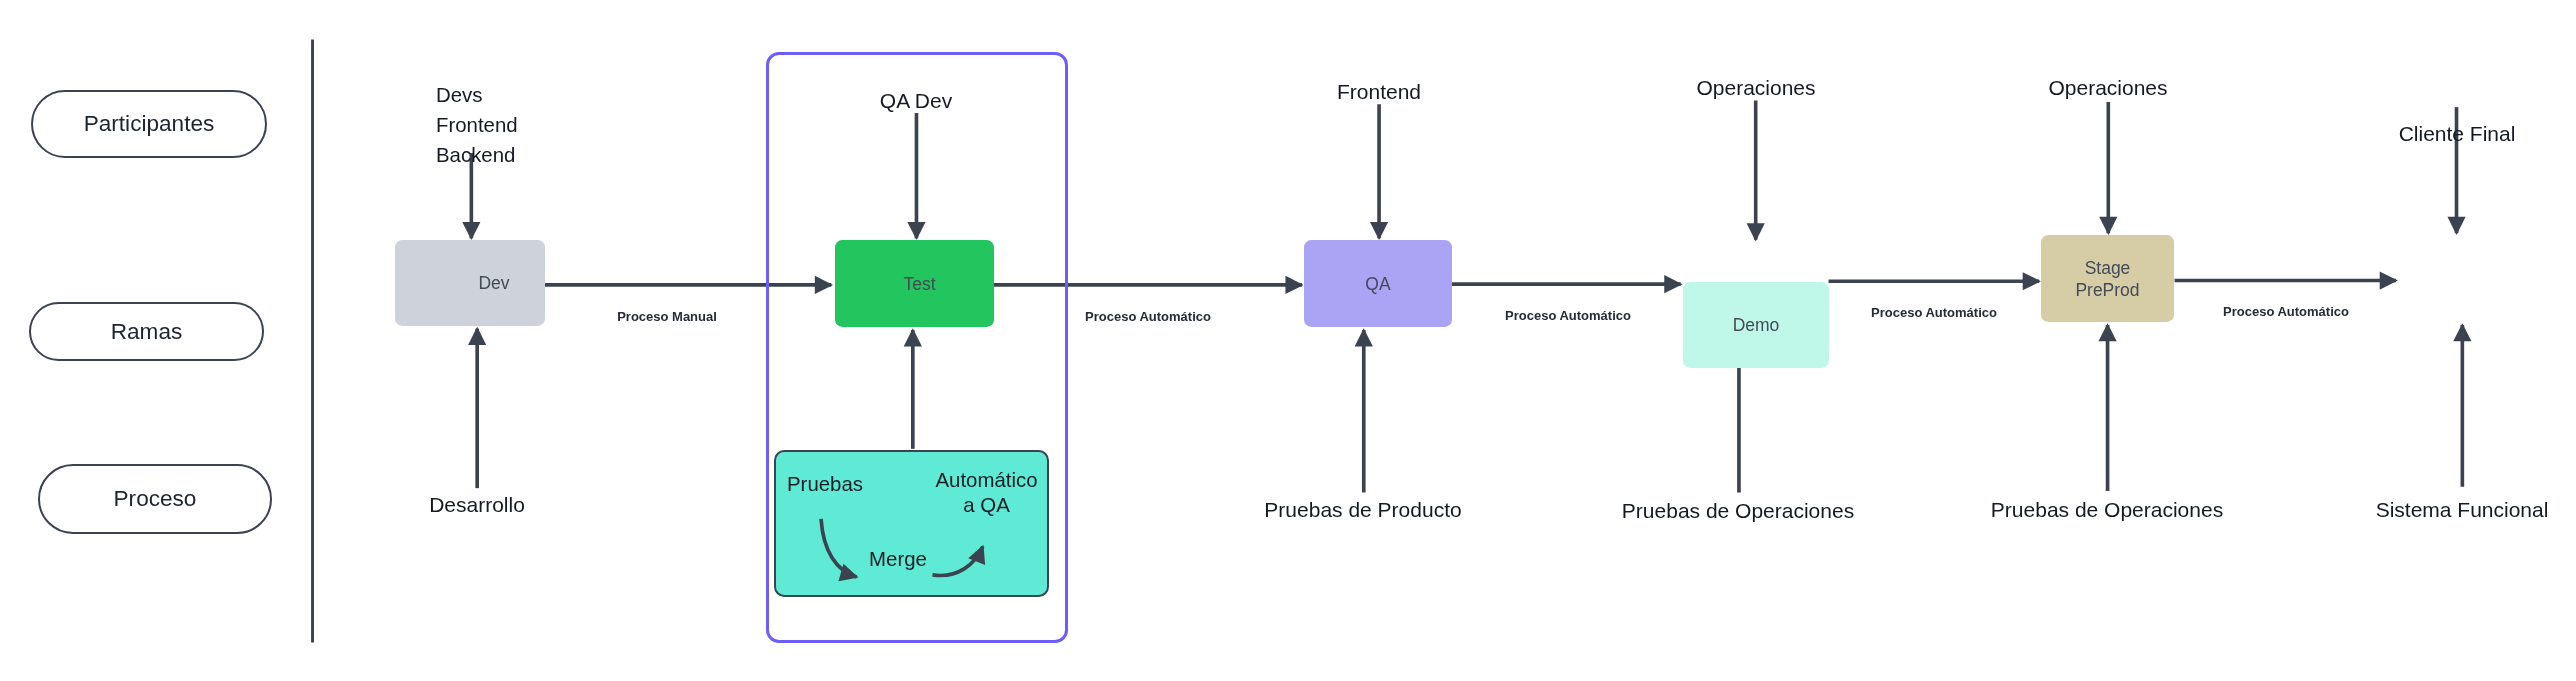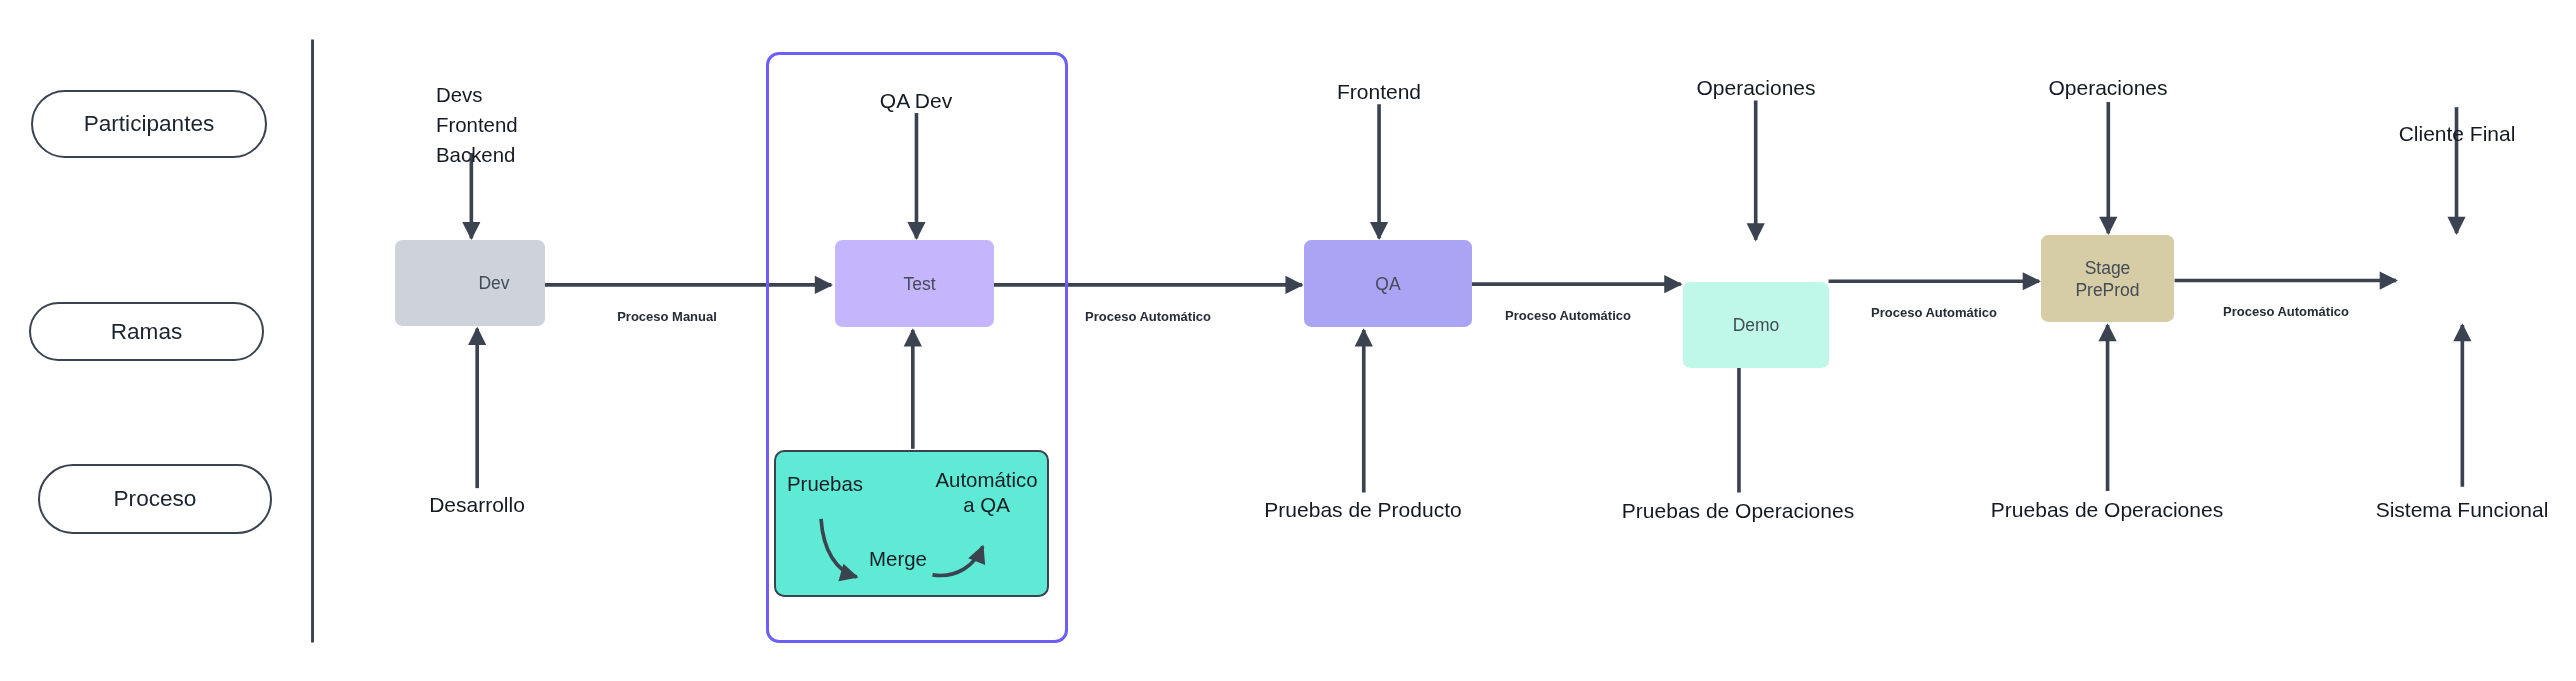--- a/index.html
+++ b/index.html
@@ -149,24 +149,24 @@
   <svg class="layer overlay-arrows" width="2576" height="682" viewBox="0 0 3536 936" xmlns="http://www.w3.org/2000/svg">
     <g style="stroke:var(--arrow)" stroke-width="5" fill="none">
       <path d="M1127,712 C1130,756 1148,784 1176,792" marker-end="url(#ah)"></path>
       <path d="M1280,789 C1314,794 1339,775 1349,750" marker-end="url(#ah)"></path>
     </g>
   </svg>
 
   <div class="node" style="left: 395px; top: 240px; width: 150px; height: 86px; background: rgb(206, 211, 219); padding-left: 48px;">
     <span class="prelines">Dev</span>
   </div>
-  <div class="node" style="left: 835px; top: 240px; width: 159px; height: 87px; background: #c4b5fd; padding-left: 10px;">
+  <div class="node" style="left: 835px; top: 240px; width: 159px; height: 87px; background: #22c55e; padding-left: 10px;">
     <span class="prelines">Test</span>
   </div>
-  <div class="node" style="left: 1304px; top: 240px; width: 168px; height: 87px; background: rgb(171, 163, 243);">
+  <div class="node" style="left: 1304px; top: 240px; width: 148px; height: 87px; background: rgb(171, 163, 243);">
     <span class="prelines">QA</span>
   </div>
   <div class="node" style="left: 1683px; top: 242px; width: 146px; height: 86px; background: rgb(191, 247, 233); margin-top: 40px;">
     <span class="prelines">Demo</span>
   </div>
   <div class="node" style="left: 2041px; top: 235px; width: 133px; height: 87px; background: rgb(214, 204, 165);">
     <span class="prelines">Stage
 PreProd</span>
   </div>
 

